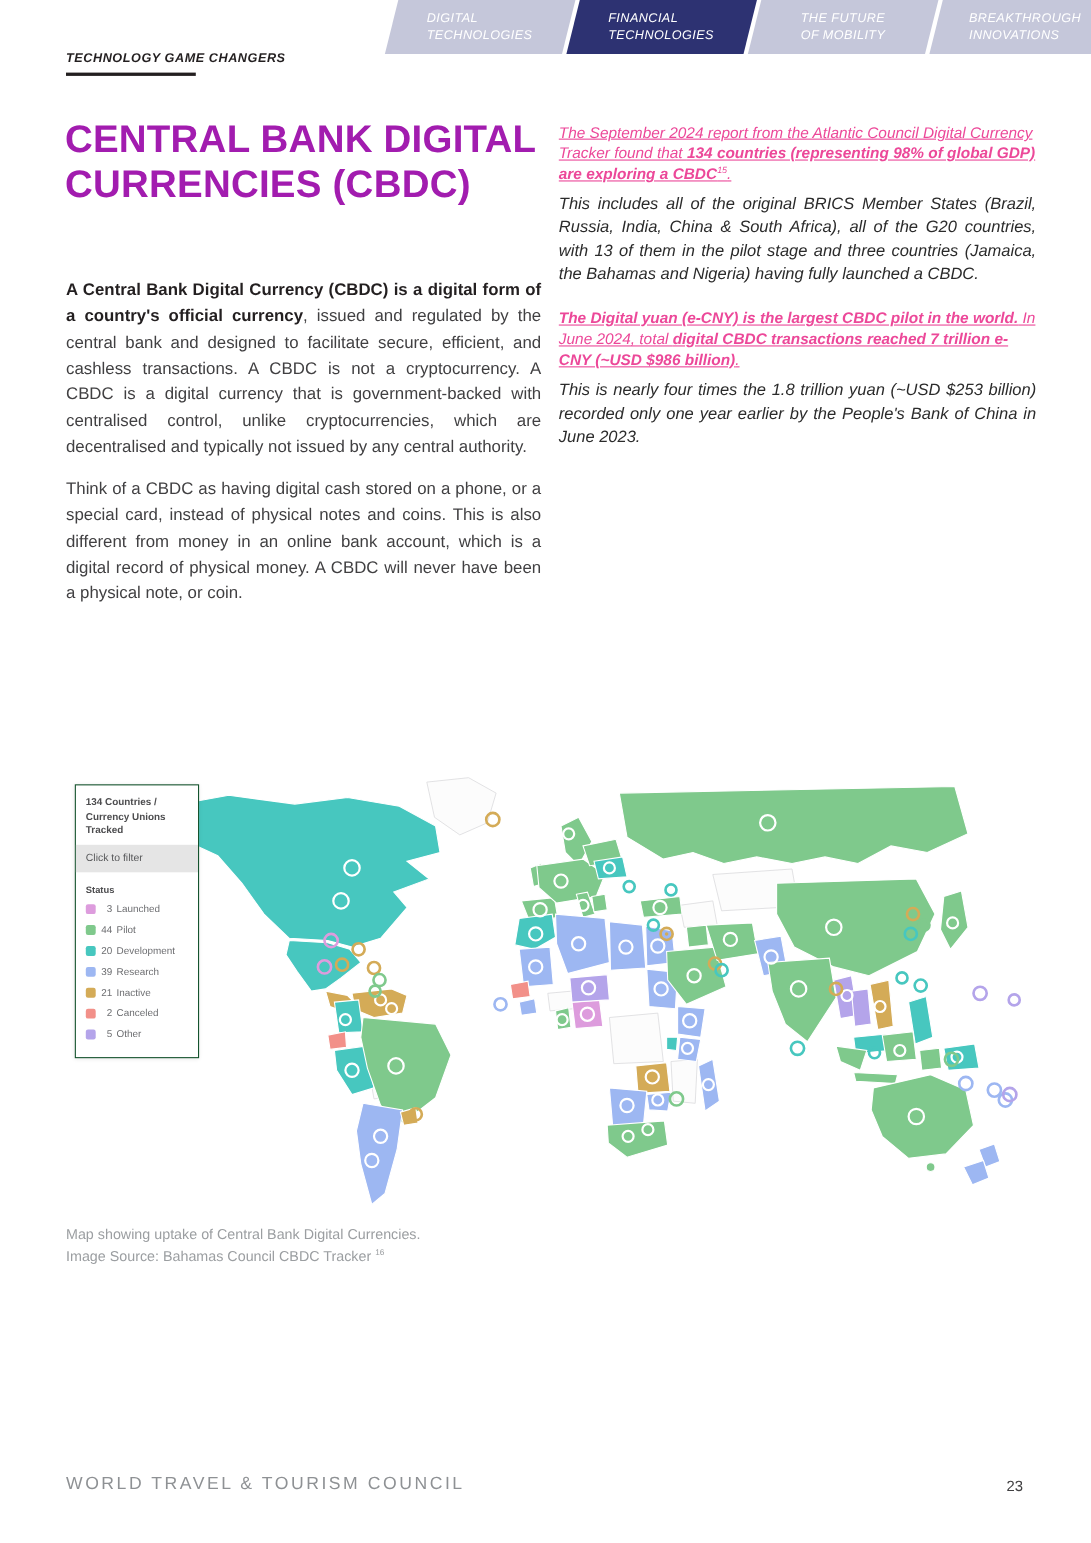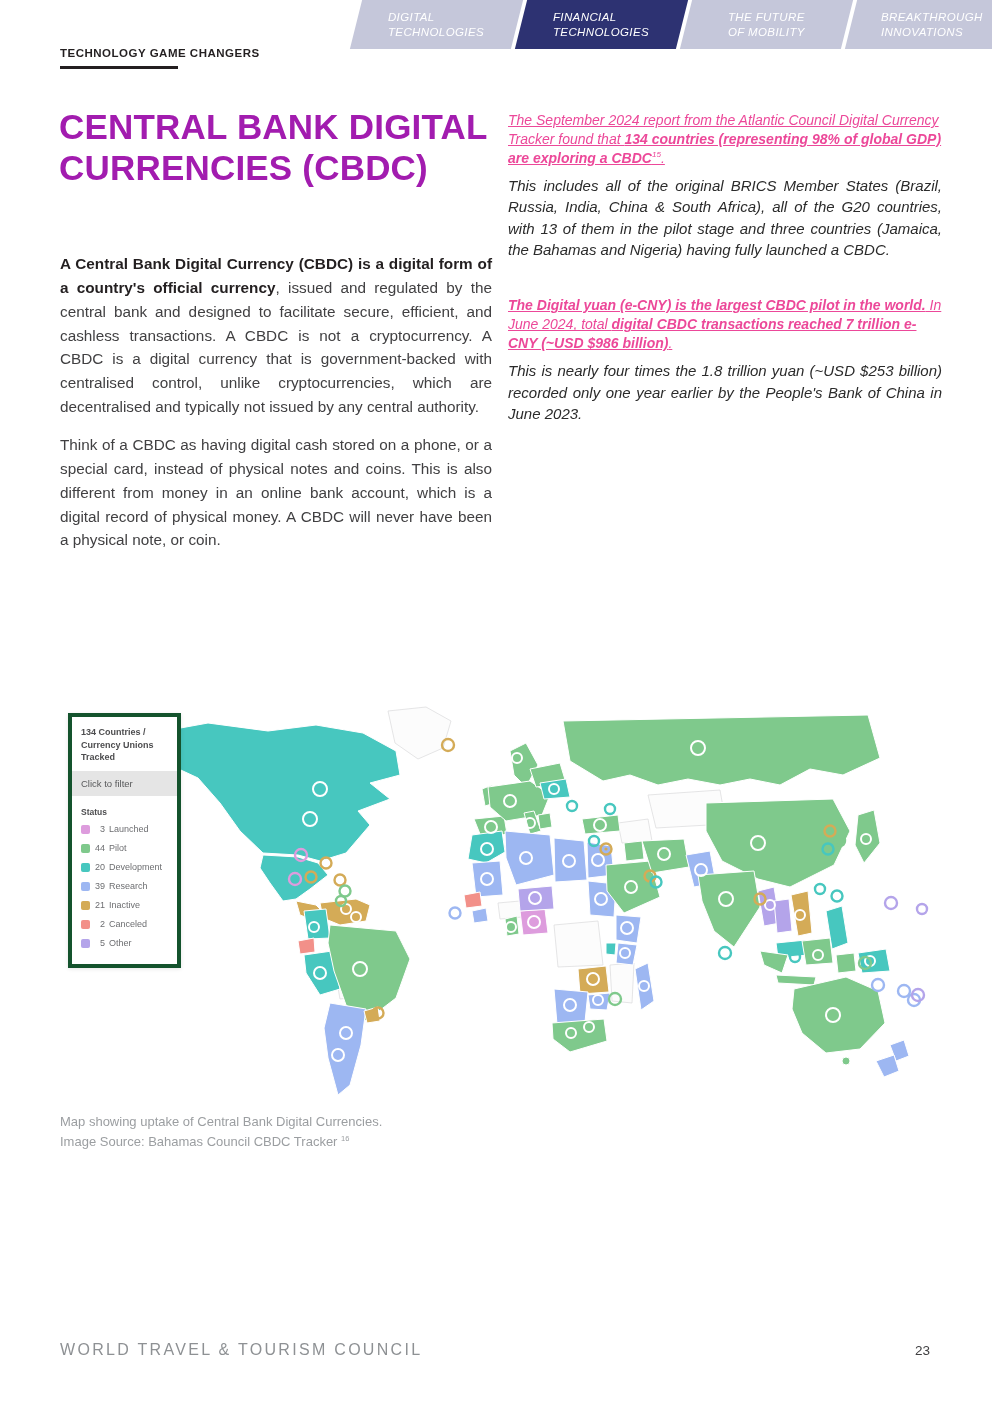--- a/index.html
+++ b/index.html
@@ -15,47 +15,47 @@
     flex:1; margin-left:4px; transform:skewX(-14deg); background:#c5c7da;
     display:flex; align-items:center; justify-content:center; cursor:pointer;
   }
   .tab:last-child { margin-right:-16px; }
   .tab.active { background:#2d3272; }
   .tab-inner { transform:skewX(14deg); color:#fff; font-style:italic; font-size:11.5px;
     line-height:1.3; letter-spacing:.4px; text-align:left; }
 
   
   .eyebrow { position:absolute; left:60px; top:47px; font-size:11.5px; font-weight:bold;
-    letter-spacing:.5px; color:#231f20; }
+    letter-spacing:.5px; color:#231f20;font-style:italic; }
   .eyebrow-rule { position:absolute; left:60px; top:66px; width:118px; height:3px; background:#231f20; }
 
   
   .title { position:absolute; left:59px; top:107px; width:430px;
     font-size:35px; line-height:1.17; font-weight:bold; color:#a21caf; letter-spacing:.2px; }
 
   
   .col-left { position:absolute; left:60px; top:252px; width:432px;
     font-size:15.3px; line-height:1.56; text-align:justify; color:#414042; }
   .col-left p + p { margin-top:14px; }
   .col-left b { color:#231f20; }
 
   
   .col-right { position:absolute; left:508px; top:111px; width:434px; }
   .lead { color:#ec4899; font-style:italic; font-size:14px; line-height:1.36;text-decoration:underline; }
   .lead b { font-weight:bold; }
   .rsmall { font-style:italic; font-size:15px; line-height:1.42; color:#2b2b2b;
     text-align:justify; margin-top:7px; }
-  .lead2 { margin-top:36px; }
+  .lead2 { margin-top:20px; }
   sup { font-size:58%; vertical-align:super; line-height:0; }
 
   
   .map { position:absolute; left:58px; top:703px; width:878px; height:404px; }
   .map svg { position:absolute; left:0; top:0; }
   .legend-panel { position:absolute; left:10px; top:10px; width:113px; background:#fff;
-    border:4px solid #14532d; box-shadow:0 1px 4px rgba(0,0,0,.10); z-index:2; }
+    border:1px solid #14532d; box-shadow:0 1px 4px rgba(0,0,0,.10); z-index:2; }
   .legend-title { font-size:9px; font-weight:bold; color:#4d4d4f; padding:9px 9px 7px; line-height:1.4; }
   .filter-bar { background:#e5e5e5; color:#58595b; font-size:9.5px; padding:7px 9px; cursor:pointer; }
   .status-label { font-size:8.5px; font-weight:bold; color:#4d4d4f; padding:11px 9px 3px; }
   .legend-list { list-style:none; padding:0 9px 11px; }
   .legend-item { display:flex; align-items:center; font-size:9px; color:#6d6e71; padding:4.5px 0; }
   .swatch { width:9px; height:9px; border-radius:2px; flex:none; }
   .lcount { width:15px; text-align:right; margin-right:4px; }
 
   
   .caption { position:absolute; left:60px; top:1112px; font-size:13px; line-height:1.55; color:#9b9ea1; }

